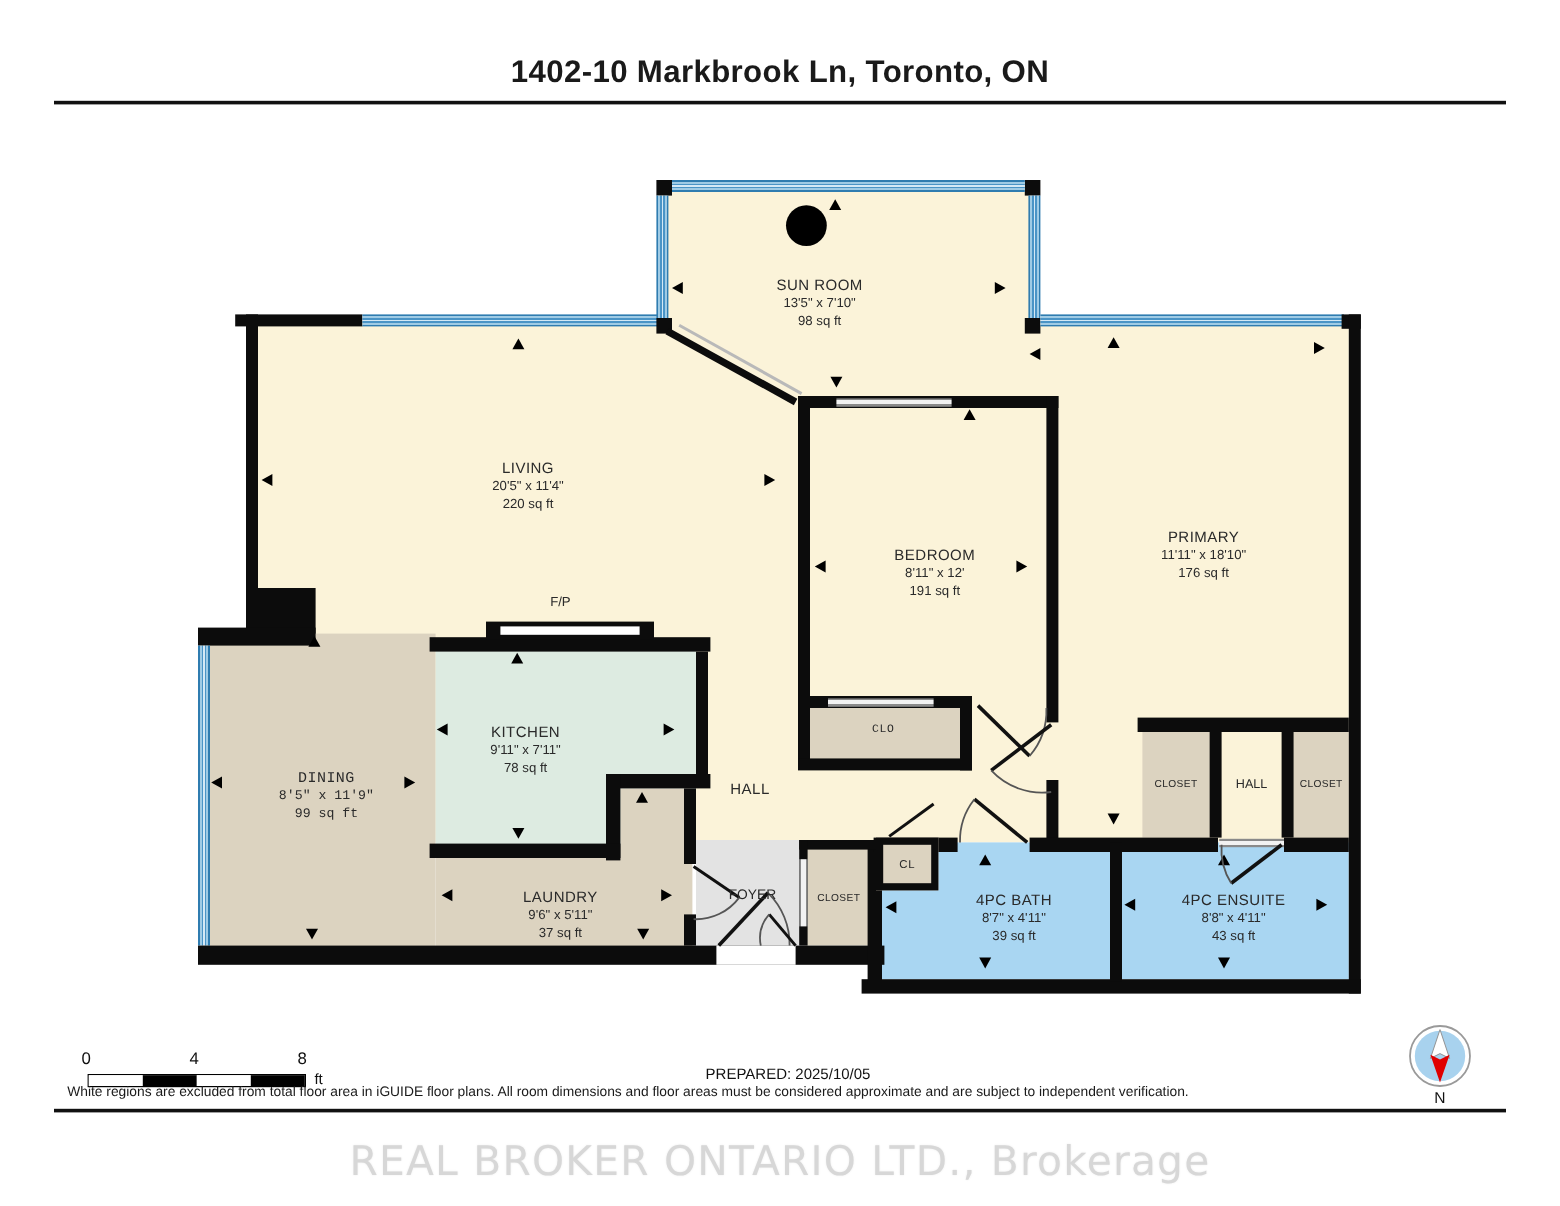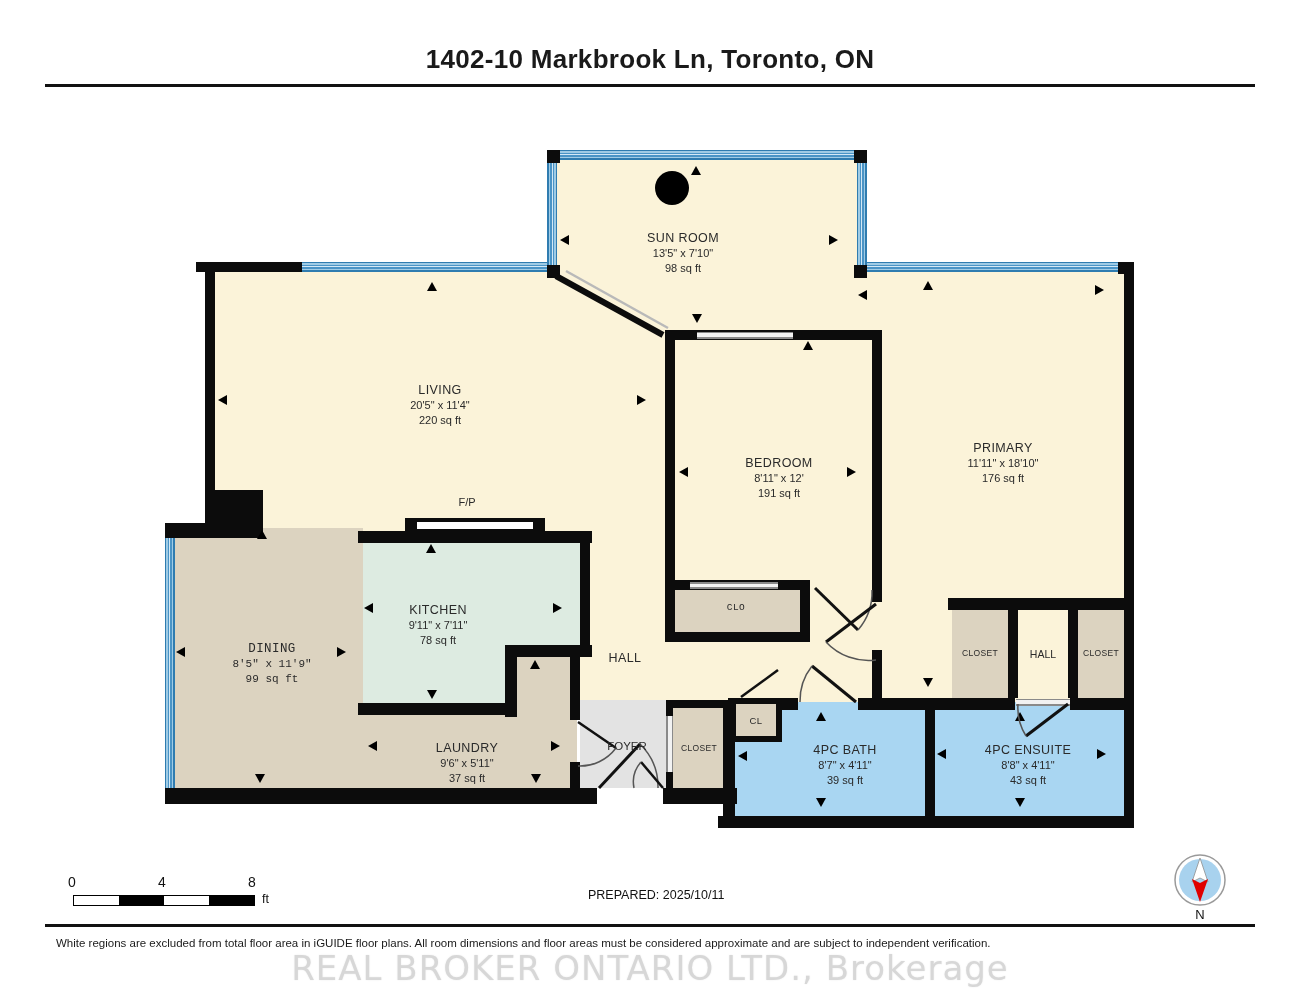--- a/index.html
+++ b/index.html
@@ -31,21 +31,21 @@
   #subtitle{position:absolute;left:454px;width:500px;top:92px;text-align:center;font-size:13px;}
   #subtitle b{margin-right:14px;}
   .column{position:absolute;width:34px;height:34px;border-radius:50%;background:#000;}
   #fpbar{position:absolute;left:405px;top:518px;width:140px;height:15px;background:#0c0c0c;}
   #fpbar i{position:absolute;left:12px;top:4px;width:116px;height:7px;background:#fff;display:block;}
   #scalebar{position:absolute;left:73px;top:895px;width:180px;height:9px;border:1.5px solid #000;display:flex;}
   #scalebar span{flex:1;}
   .sb-w{background:#fff;} .sb-b{background:#000;}
   .sb-num{position:absolute;top:874px;font-size:14px;color:#111;}
   #prepared{position:absolute;left:588px;top:888px;font-size:12.5px;color:#111;}
-  #disclaimer{position:absolute;left:56px;top:937px;font-size:11.5px;color:#1a1a1a;}
+  #disclaimer{position:absolute;left:56px;top:904px;font-size:11.5px;color:#1a1a1a;}
   #watermark{position:absolute;left:0;right:0;top:948px;text-align:center;font-size:34px;color:#d7d7d7;letter-spacing:1px;font-family:"DejaVu Sans",sans-serif;text-shadow:0 0 2px #ededed;}
   #compass{position:absolute;left:1172px;top:852px;}
   #compass .n-label{position:absolute;left:0;width:56px;top:55px;text-align:center;font-size:13px;color:#111;}
   svg.overlay{position:absolute;left:0;top:0;z-index:5;pointer-events:none;}
   .z1{z-index:1}.z2{z-index:2}.z3{z-index:3}.z4{z-index:6}
   .cl-box{position:absolute;left:730px;top:698px;width:52px;height:44px;background:#DCD3C0;border:6px solid #0c0c0c;box-sizing:border-box;z-index:4;}
 </style>
 </head>
 <body>
 
@@ -264,21 +264,21 @@
   <span class="sb-num" style="left:158px;">4</span>
   <span class="sb-num" style="left:248px;">8</span>
   <div id="scalebar">
     <span class="sb-w"></span>
       <span class="sb-b"></span>
       <span class="sb-w"></span>
       <span class="sb-b"></span>
   </div>
   <span class="sb-num" style="left:262px;top:892px;font-size:12.5px;">ft</span>
 
-  <div id="prepared">PREPARED: 2025/10/11</div>
+  <div id="prepared">PREPARED: 2025/10/05</div>
 
   <div id="compass">
     <svg width="56" height="72" viewBox="0 0 56 72">
       <circle cx="28" cy="28" r="25" fill="#ffffff" stroke="#9a9a9a" stroke-width="1.5"></circle>
       <circle cx="28" cy="28" r="21" fill="#A8D2EE"></circle>
       <polygon points="28,6 36,30 28,26 20,30" fill="#ffffff" stroke="#8f8f8f" stroke-width="0.8"></polygon>
       <polygon points="28,50 36,27 28,31 20,27" fill="#E00000"></polygon>
     </svg>
     <div class="n-label">N</div>
   </div>

